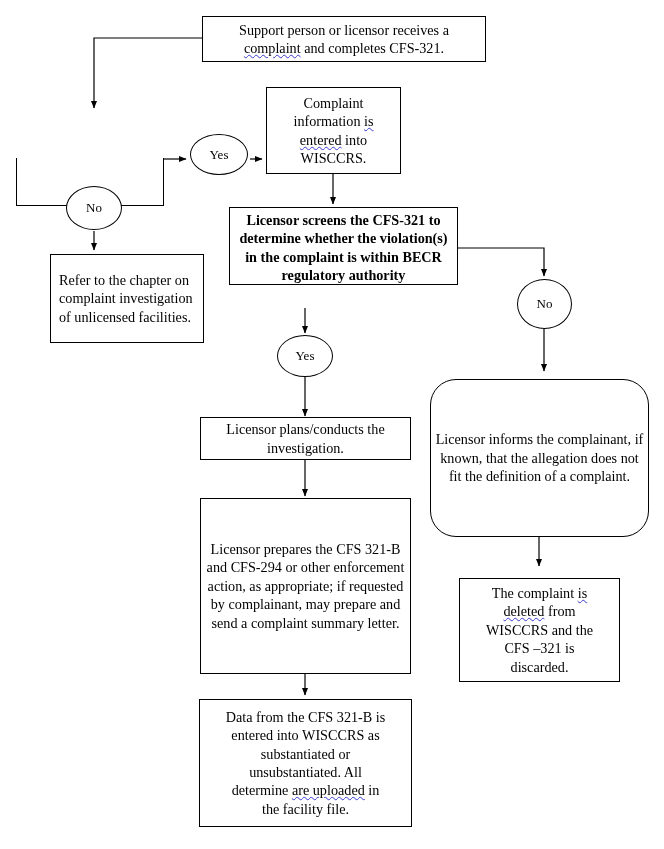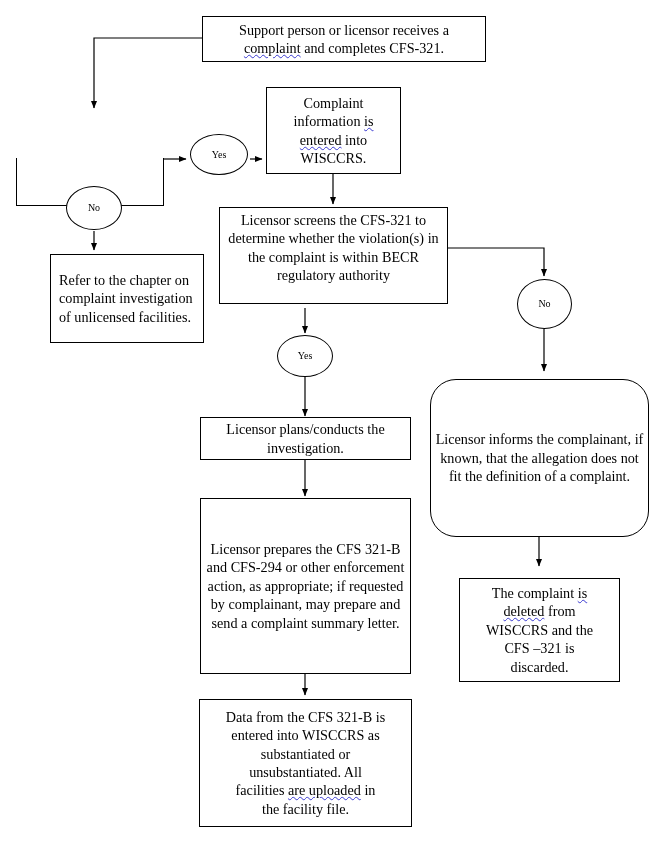--- a/index.html
+++ b/index.html
@@ -57,21 +57,21 @@
   }
   .ellipse {
     border: 1px solid #000000;
     border-radius: 50%;
     background: #ffffff;
   }
   .ellipse .txt {
     display: block;
     width: 100%;
     text-align: center;
-    font-size: 10px;
+    font-size: 13px;
     line-height: 1.2;
   }
   .sp {
     text-decoration: underline;
     text-decoration-style: wavy;
     text-decoration-color: #3a3ad0;
     text-decoration-thickness: 1px;
     text-underline-offset: 1px;
   }
 </style>
@@ -131,42 +131,42 @@
   </div>
 
   <div class="node ellipse" style="left:66px; top:186px; width:56px; height:44px;">
     <span class="txt">No</span>
   </div>
 
   <div class="node box left-align" style="left:26px; top:254px; width:154px; height:89px;margin-left:24px;">
     <span class="txt">Refer to the chapter on complaint investigation of unlicensed facilities.</span>
   </div>
 
-  <div class="node box clip" style="left:219px; top:207px; width:229px; height:97px;">
+  <div class="node box clip" style="left:229px; top:207px; width:229px; height:78px;font-weight:bold;">
     <span class="txt">Licensor screens the CFS-321 to determine whether the violation(s) in the complaint is within BECR regulatory authority</span>
   </div>
 
   <div class="node ellipse" style="left:277px; top:335px; width:56px; height:42px;">
     <span class="txt">Yes</span>
   </div>
 
   <div class="node ellipse" style="left:517px; top:279px; width:55px; height:50px;">
     <span class="txt">No</span>
   </div>
 
   <div class="node box" style="left:200px; top:417px; width:211px; height:43px;">
     <span class="txt">Licensor plans/conducts the investigation.</span>
   </div>
 
   <div class="node box" style="left:200px; top:498px; width:211px; height:176px;">
     <span class="txt">Licensor prepares the CFS 321-B and CFS-294 or other enforcement action, as appropriate; if requested by complainant, may prepare and send a complaint summary letter.</span>
   </div>
 
   <div class="node box" style="left:199px; top:699px; width:213px; height:128px;">
-    <span class="txt"><span>Data from the CFS 321-B is</span><br><span>entered into WISCCRS as</span><br><span>substantiated or</span><br><span>unsubstantiated. All</span><br><span>facilities </span><span class="sp">are uploaded</span><span> in</span><br><span>the facility file.</span></span>
+    <span class="txt"><span>Data from the CFS 321-B is</span><br><span>entered into WISCCRS as</span><br><span>substantiated or</span><br><span>unsubstantiated. All</span><br><span>determine </span><span class="sp">are uploaded</span><span> in</span><br><span>the facility file.</span></span>
   </div>
 
   <div class="node box" style="left:430px; top:379px; width:219px; height:158px;border-radius:26px;">
     <span class="txt">Licensor informs the complainant, if known, that the allegation does not fit the definition of a complaint.</span>
   </div>
 
   <div class="node box" style="left:459px; top:569px; width:161px; height:104px;margin-top:9px;">
     <span class="txt"><span>The complaint </span><span class="sp">is</span><br><span class="sp">deleted</span><span> from</span><br><span>WISCCRS and the</span><br><span>CFS –321 is</span><br><span>discarded.</span></span>
   </div>
 

